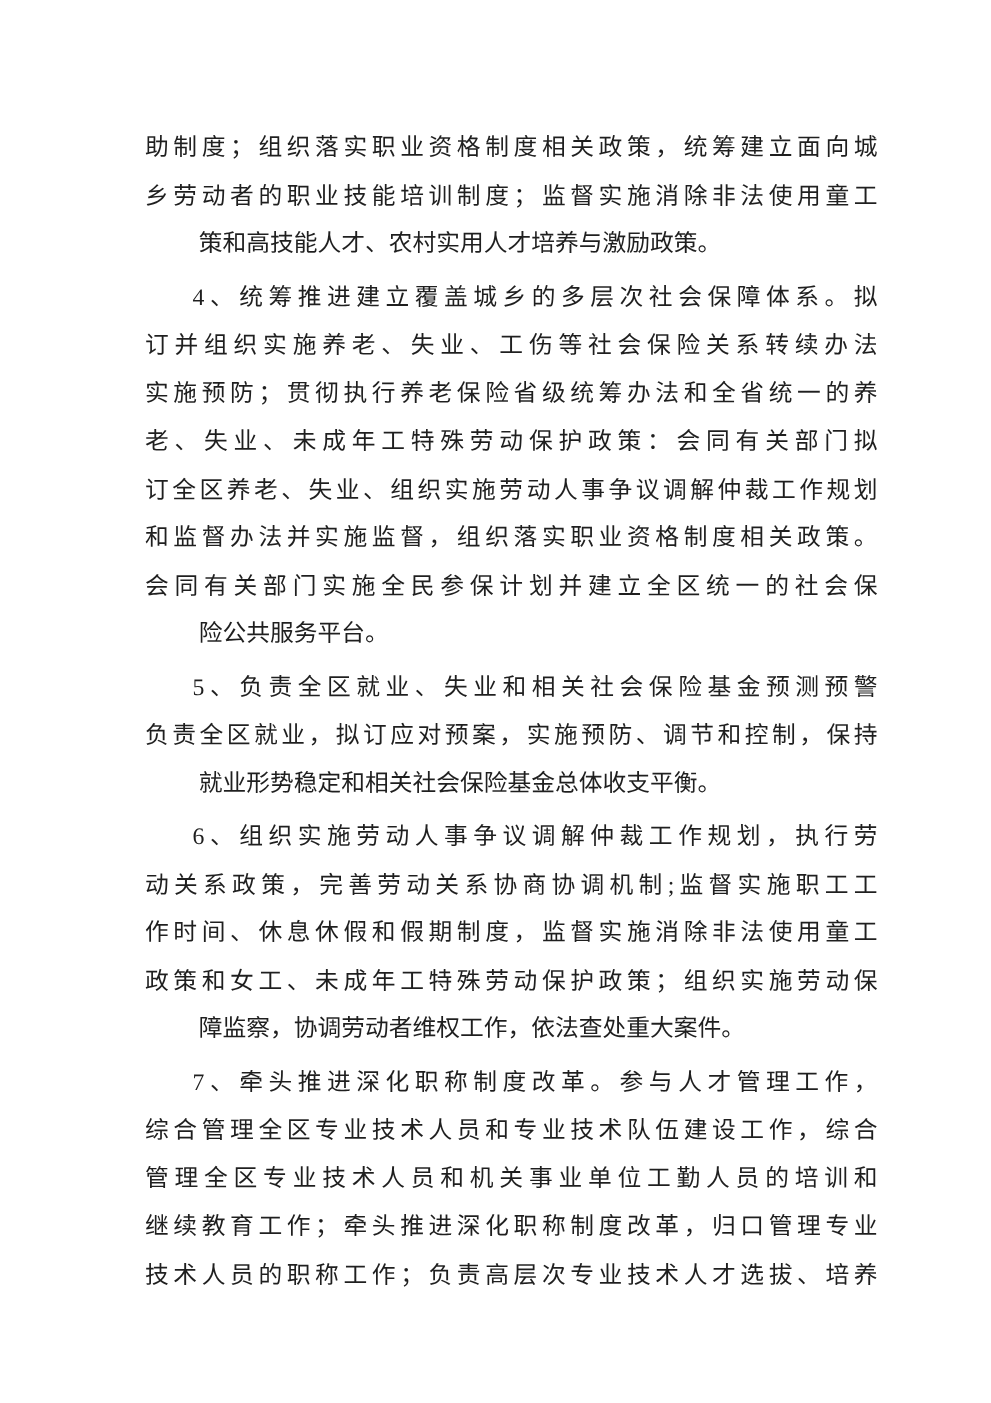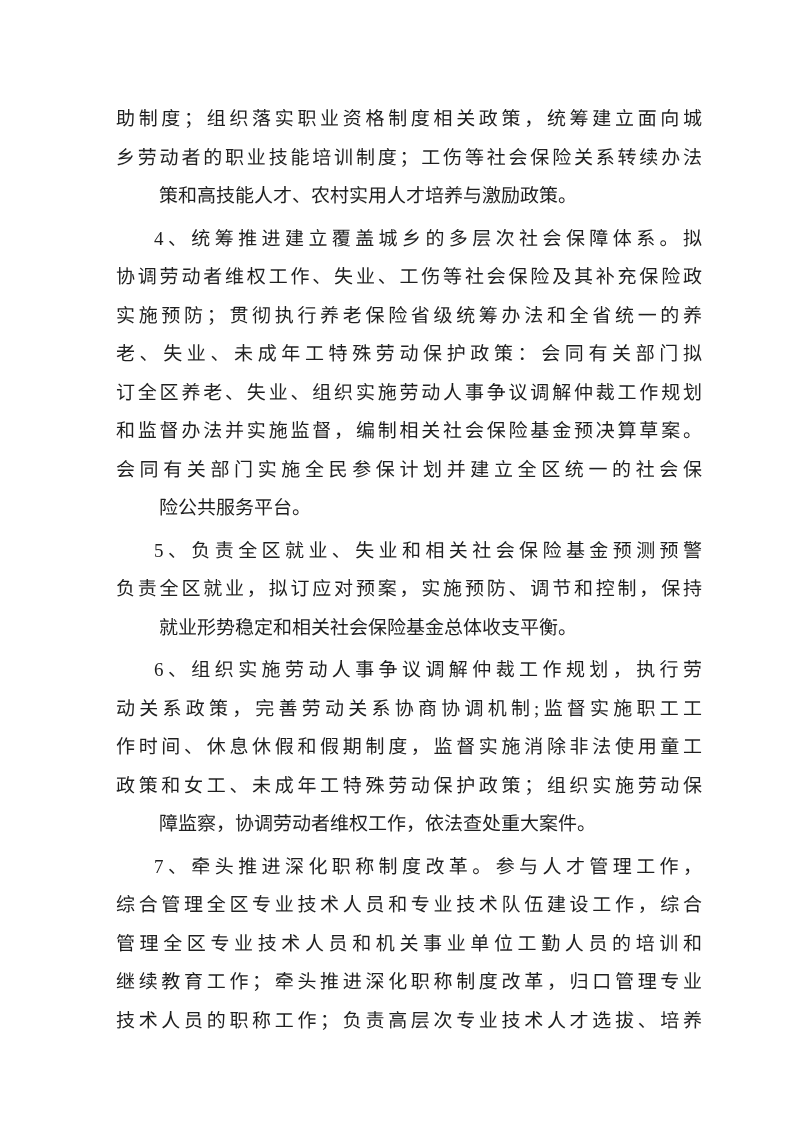--- a/index.html
+++ b/index.html
@@ -39,30 +39,30 @@
     text-indent: 2em;
   }
 </style>
 </head>
 <body>
 
 <div class="page">
   <div class="content" id="doc">
       <div class="para">
         <div class="line first">助制度；组织落实职业资格制度相关政策，统筹建立面向城</div>
-        <div class="line">乡劳动者的职业技能培训制度；工伤等社会保险关系转续办法</div>
+        <div class="line">乡劳动者的职业技能培训制度；监督实施消除非法使用童工</div>
         <div class="line last">策和高技能人才、农村实用人才培养与激励政策。</div>
       </div>
       <div class="para indented">
         <div class="line first">4、统筹推进建立覆盖城乡的多层次社会保障体系。拟</div>
-        <div class="line">协调劳动者维权工作、失业、工伤等社会保险及其补充保险政</div>
+        <div class="line">订并组织实施养老、失业、工伤等社会保险关系转续办法</div>
         <div class="line">实施预防；贯彻执行养老保险省级统筹办法和全省统一的养</div>
         <div class="line">老、失业、未成年工特殊劳动保护政策：会同有关部门拟</div>
         <div class="line">订全区养老、失业、组织实施劳动人事争议调解仲裁工作规划</div>
-        <div class="line">和监督办法并实施监督，编制相关社会保险基金预决算草案。</div>
+        <div class="line">和监督办法并实施监督，组织落实职业资格制度相关政策。</div>
         <div class="line">会同有关部门实施全民参保计划并建立全区统一的社会保</div>
         <div class="line last">险公共服务平台。</div>
       </div>
       <div class="para indented">
         <div class="line first">5、负责全区就业、失业和相关社会保险基金预测预警</div>
         <div class="line">负责全区就业，拟订应对预案，实施预防、调节和控制，保持</div>
         <div class="line last">就业形势稳定和相关社会保险基金总体收支平衡。</div>
       </div>
       <div class="para indented">
         <div class="line first">6、组织实施劳动人事争议调解仲裁工作规划，执行劳</div>

